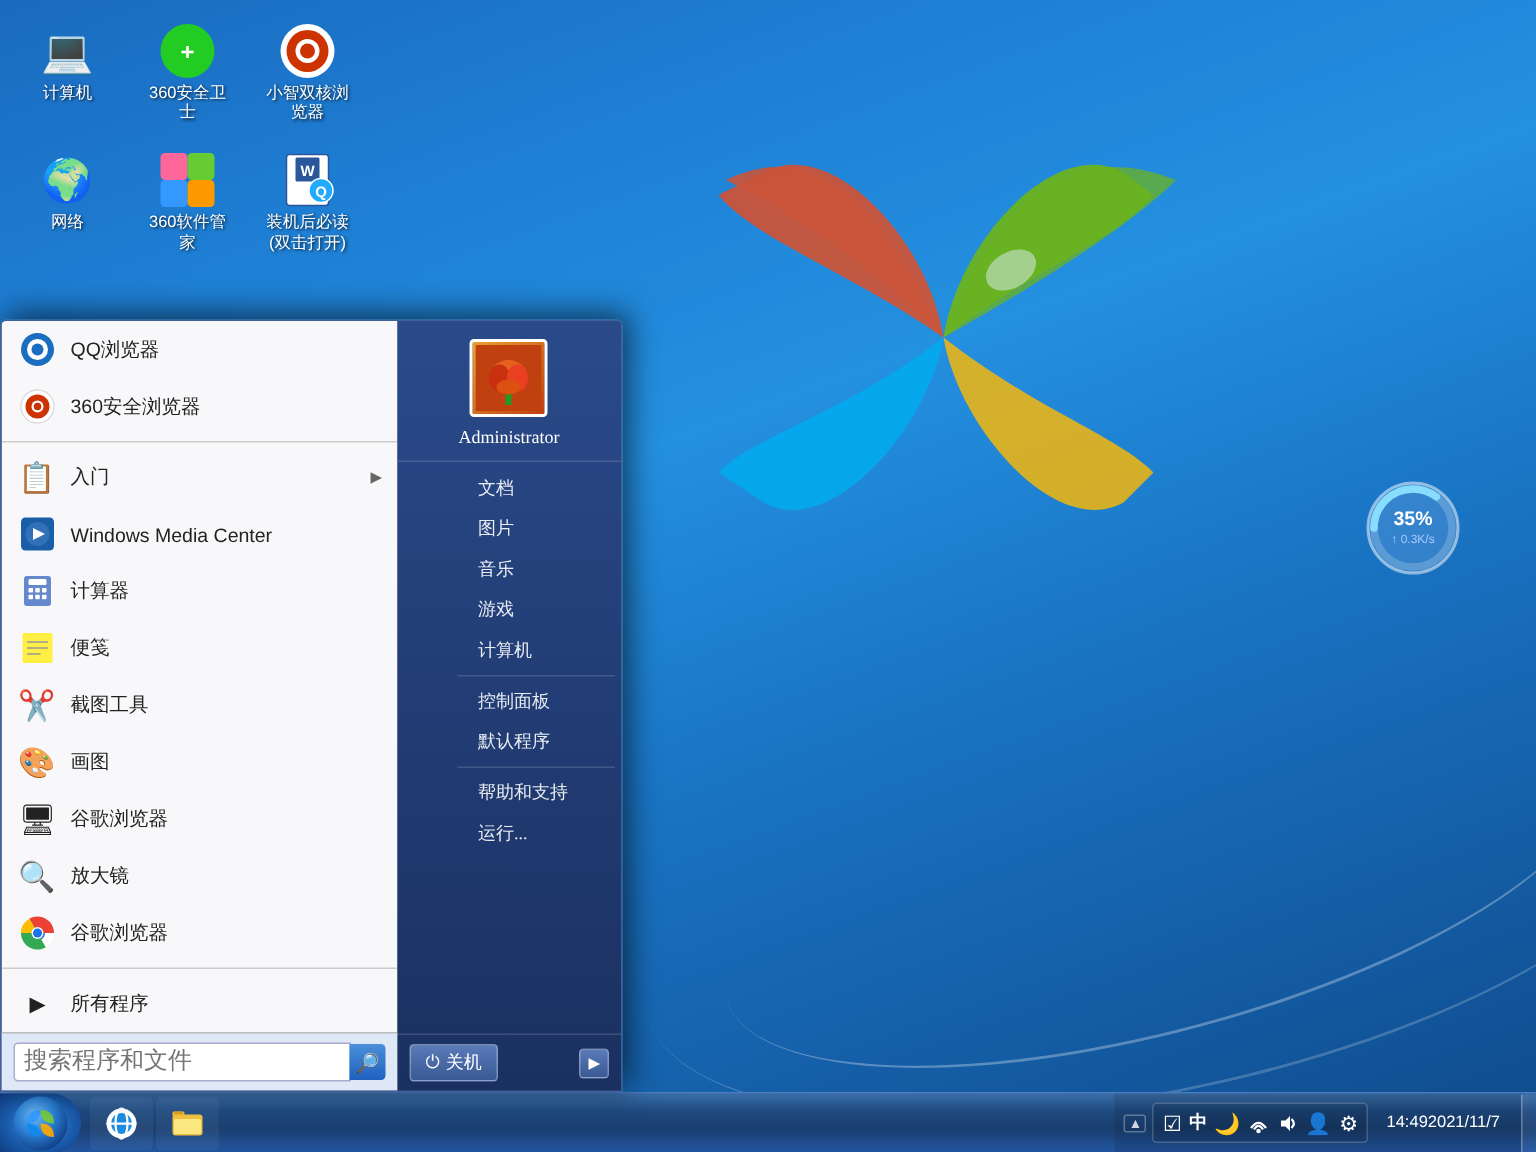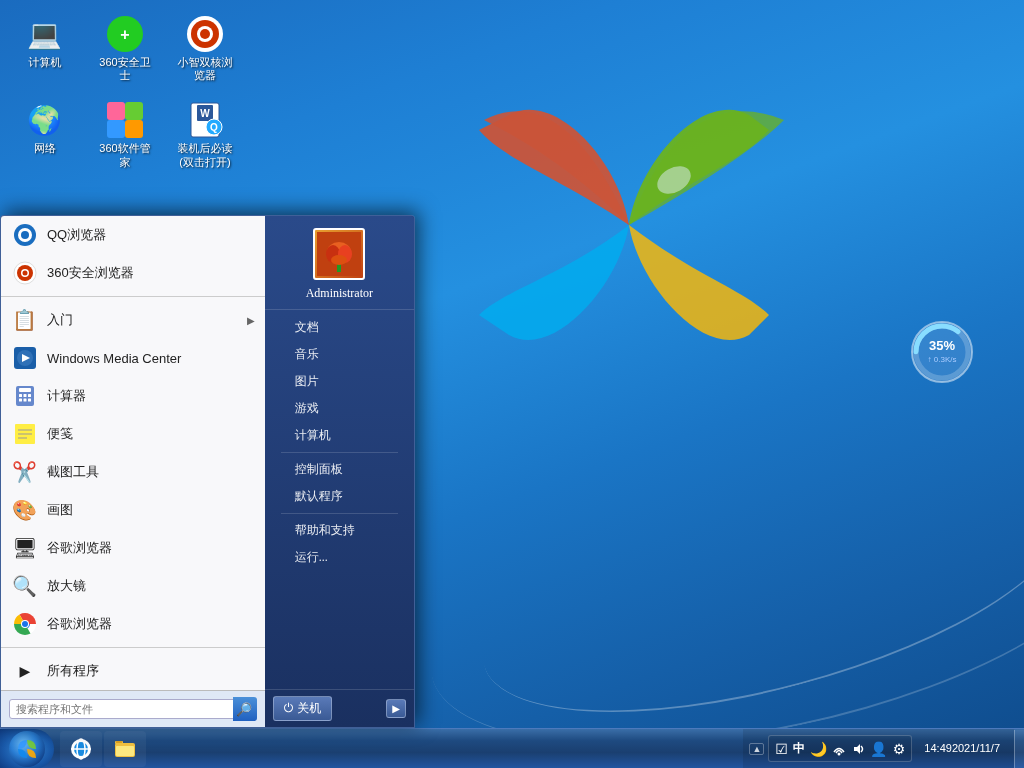--- a/index.html
+++ b/index.html
@@ -294,21 +294,22 @@
     }
     .user-name {
       color: white;
       font-size: 12px;
       margin-top: 6px;
       text-align: center;
     }
 
     .start-right-links {
       flex: 1;
-      padding: 4px 16px;
+      padding: 4px 4px;
+      margin-left: 36px;
     }
     .start-right-item {
       padding: 5px 14px;
       color: rgba(255,255,255,0.9);
       font-size: 12px;
       cursor: pointer;
       white-space: nowrap;
     }
 
     .start-right-bottom {
@@ -592,21 +593,21 @@
 
         <div class="start-divider"></div>
 
         <div class="start-menu-item">
           <div class="item-icon" style="font-size:14px">▶</div>
           <span>所有程序</span>
         </div>
       </div>
 
       <div class="start-search">
-        <input type="text" style="flex: 1 1 0%; border: 1px solid rgb(170, 170, 204); border-radius: 3px 0px 0px 3px; padding: 3px 6px; font-size: 11px; outline: none;" placeholder="搜索程序和文件">
+        <input type="text" style="flex: 1 1 0%; border: 1px solid rgb(170, 170, 204); border-radius: 3px 0px 0px 3px; padding: 3px 6px; font-size: 16px; outline: none;" placeholder="搜索程序和文件">
         <div class="start-search-icon">🔎</div>
       </div>
     </div>
 
     <div class="start-right">
       <div class="start-right-top">
         <div class="user-avatar">
           <svg width="44" height="44" viewBox="0 0 44 44">
             <rect width="44" height="44" fill="#c04010"></rect>
 
@@ -615,22 +616,22 @@
             <ellipse cx="28" cy="22" rx="7" ry="9" fill="#e84020"></ellipse>
             <rect x="20" y="28" width="4" height="12" fill="#229922"></rect>
             <ellipse cx="22" cy="28" rx="8" ry="5" fill="#dd5010"></ellipse>
           </svg>
         </div>
         <span class="user-name">Administrator</span>
       </div>
 
       <div class="start-right-links">
         <div class="start-right-item">文档</div>
+        <div class="start-right-item">图片</div>
         <div class="start-right-item">音乐</div>
-        <div class="start-right-item">图片</div>
         <div class="start-right-item">游戏</div>
         <div class="start-right-item">计算机</div>
         <div style="height:1px; background:rgba(255,255,255,0.15); margin:3px 0;"></div>
         <div class="start-right-item">控制面板</div>
         <div class="start-right-item">默认程序</div>
         <div style="height:1px; background:rgba(255,255,255,0.15); margin:3px 0;"></div>
         <div class="start-right-item">帮助和支持</div>
         <div class="start-right-item">运行...</div>
       </div>
 

